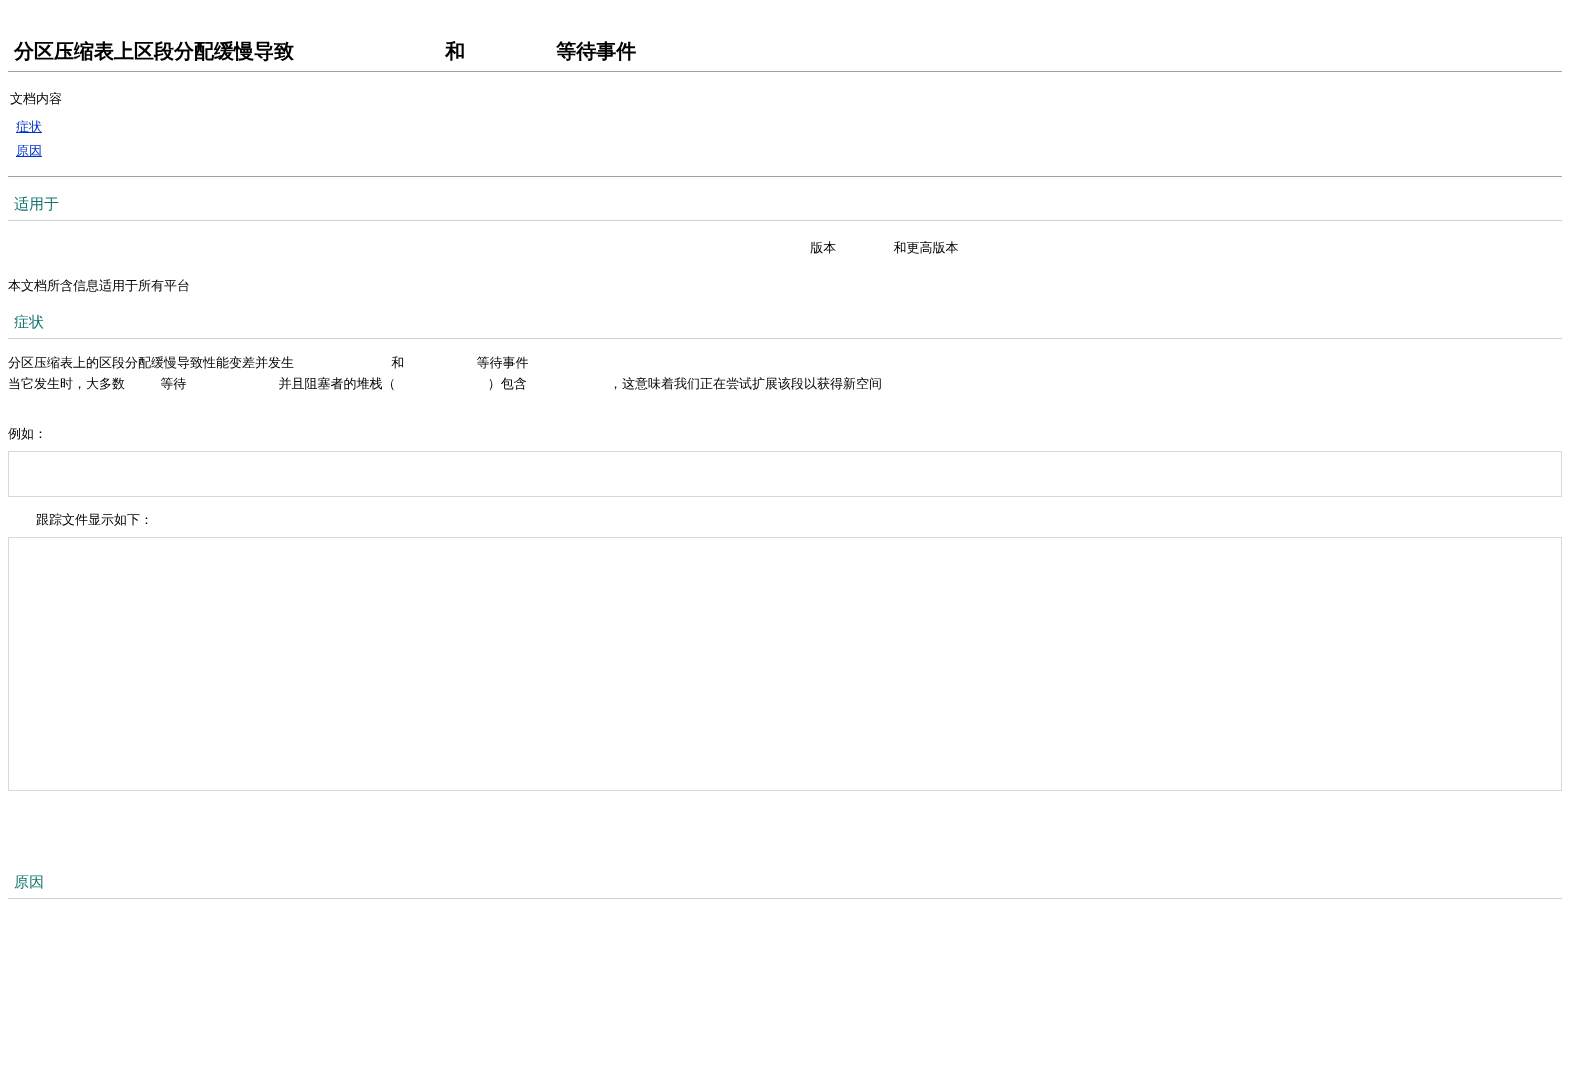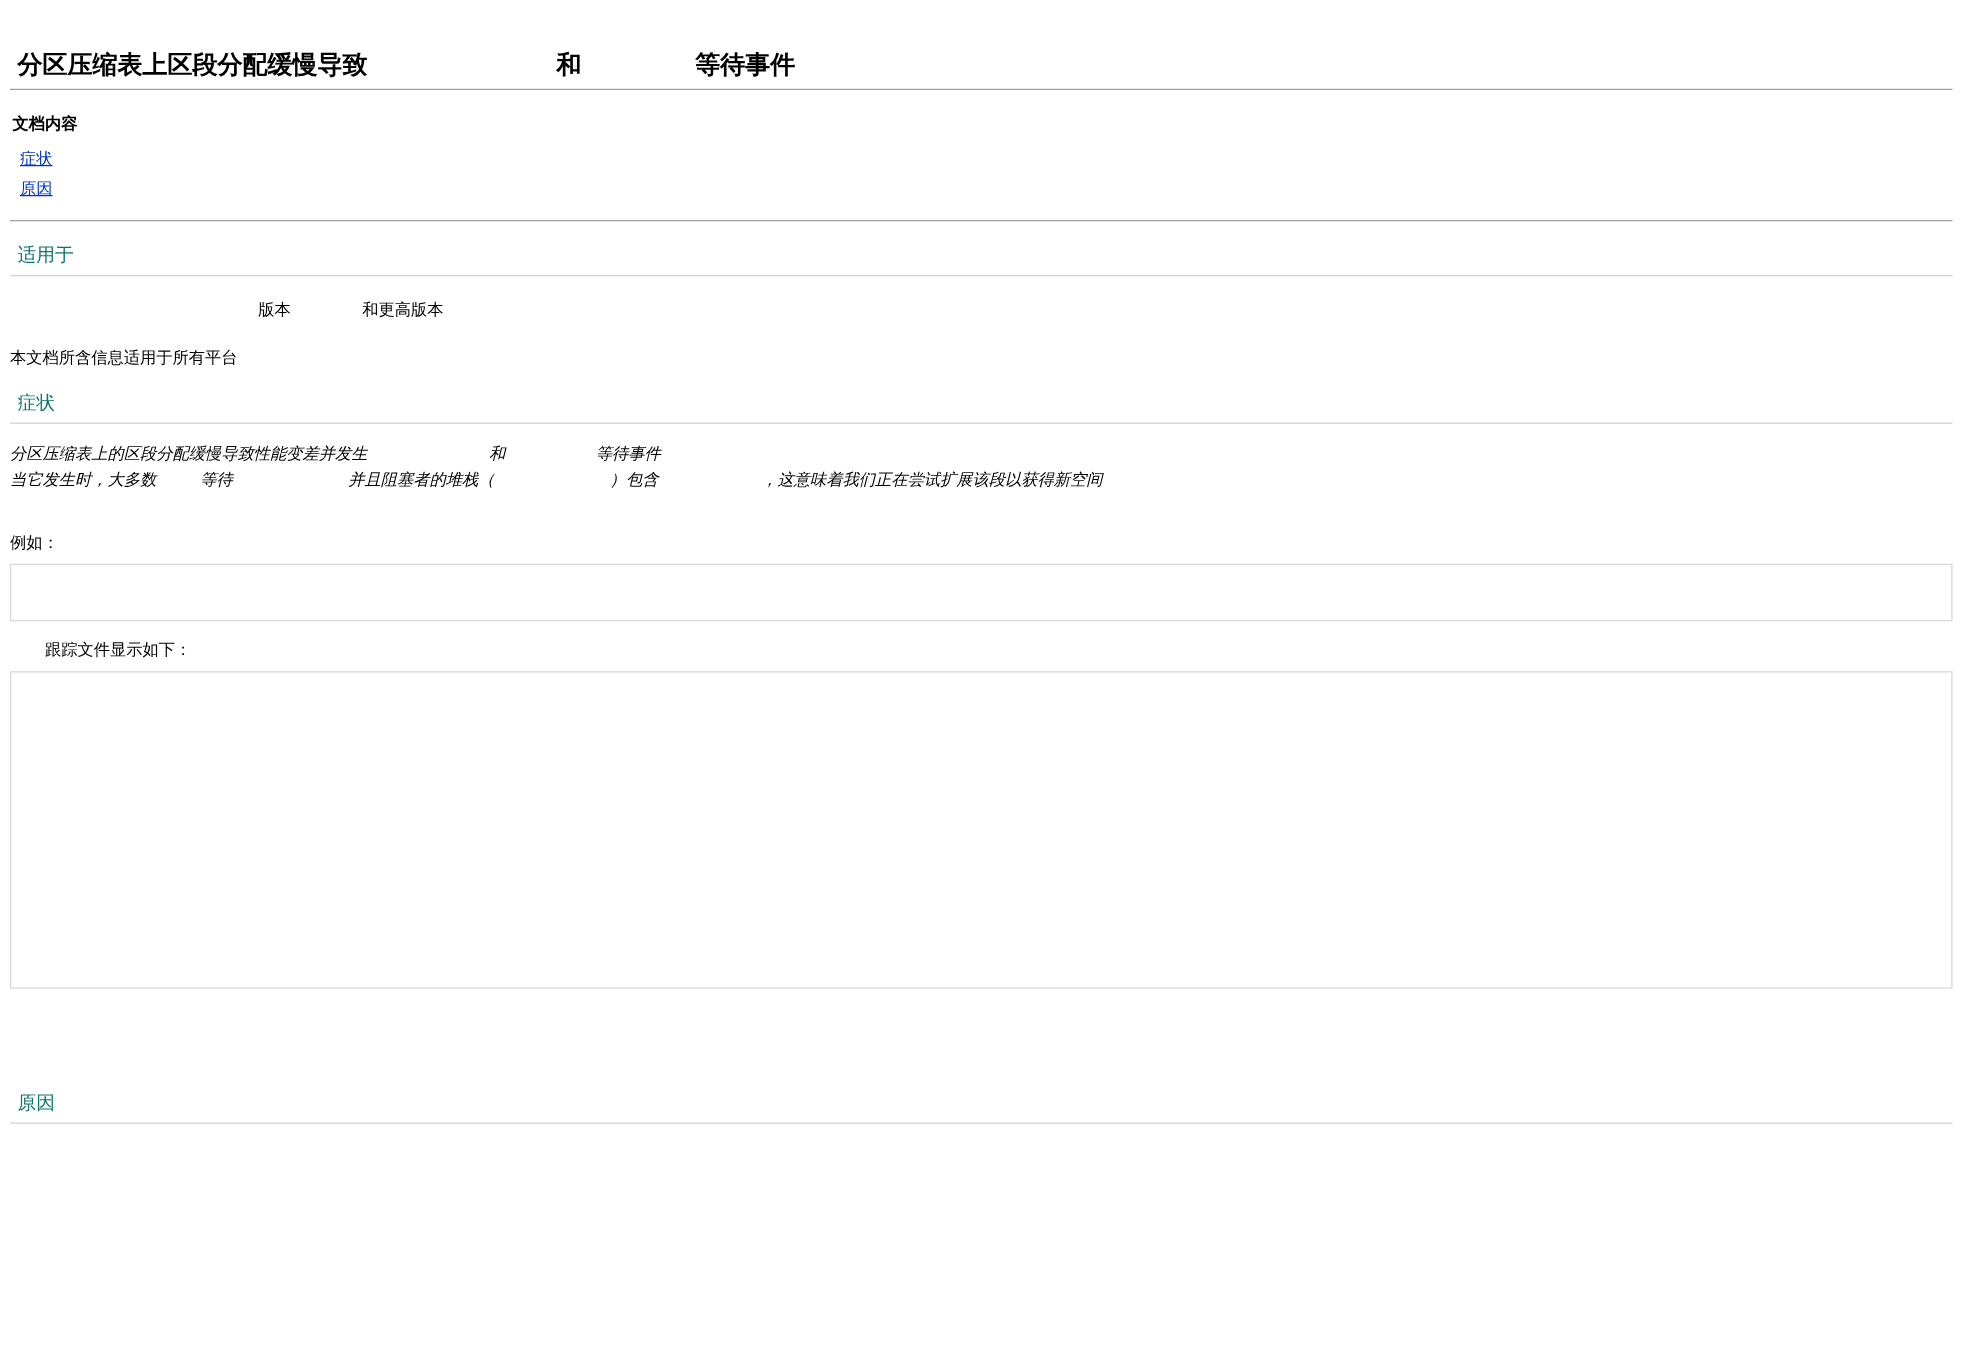--- a/index.html
+++ b/index.html
@@ -12,21 +12,21 @@
     background: #fff;
   }
   .page-title {
     font-weight: bold;
     font-size: 20px;
     padding: 30px 0 6px 6px;
     border-bottom: 1px solid #a0a0a0;
     margin-bottom: 18px;
   }
   .toc-heading {
-    font-weight: bold;
+    font-weight: normal;
     font-size: 13px;
     margin: 12px 0 10px 2px;
   }
   .toc-list {
     margin: 0;
     padding: 0 0 10px 8px;
     border-bottom: 1px solid #a0a0a0;
   }
   .toc-list a {
     display: block;
@@ -37,32 +37,32 @@
   }
   .section-label {
     color: #0f766e;
     font-size: 15px;
     padding: 12px 0 6px 6px;
     border-bottom: 1px solid #d0d0d0;
     margin-top: 6px;
   }
   .applies-row {
     padding: 18px 0 0 0;
+    text-align: center;
   }
   .applies-row .pad-left {
     display: inline-block;
     width: 195px;
   }
   .applies-note {
     margin-top: 20px;
   }
   .symptom-block {
     margin-top: 14px;
     line-height: 1.6;
-    font-style: italic;
   }
   .example-label {
     margin-top: 30px;
   }
   .code-box {
     border: 1px solid #d8d8d8;
     min-height: 46px;
     margin: 8px 0 14px 0;
     padding: 8px;
     background: #fff;

